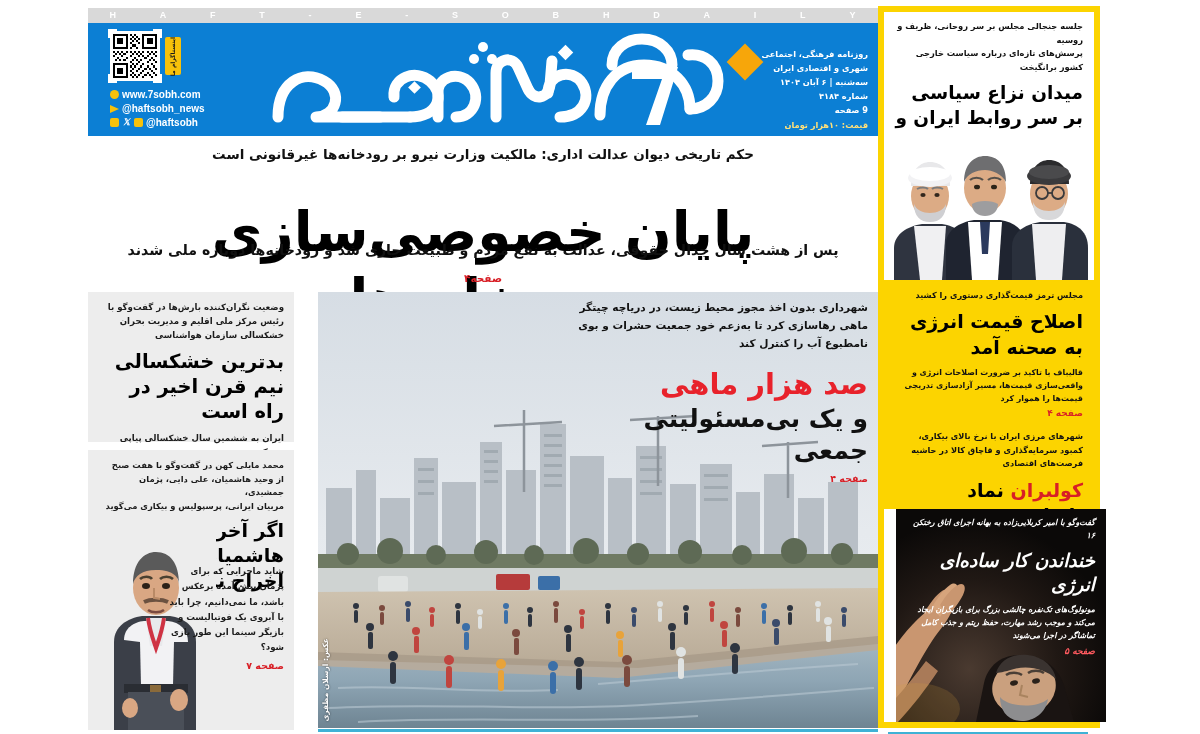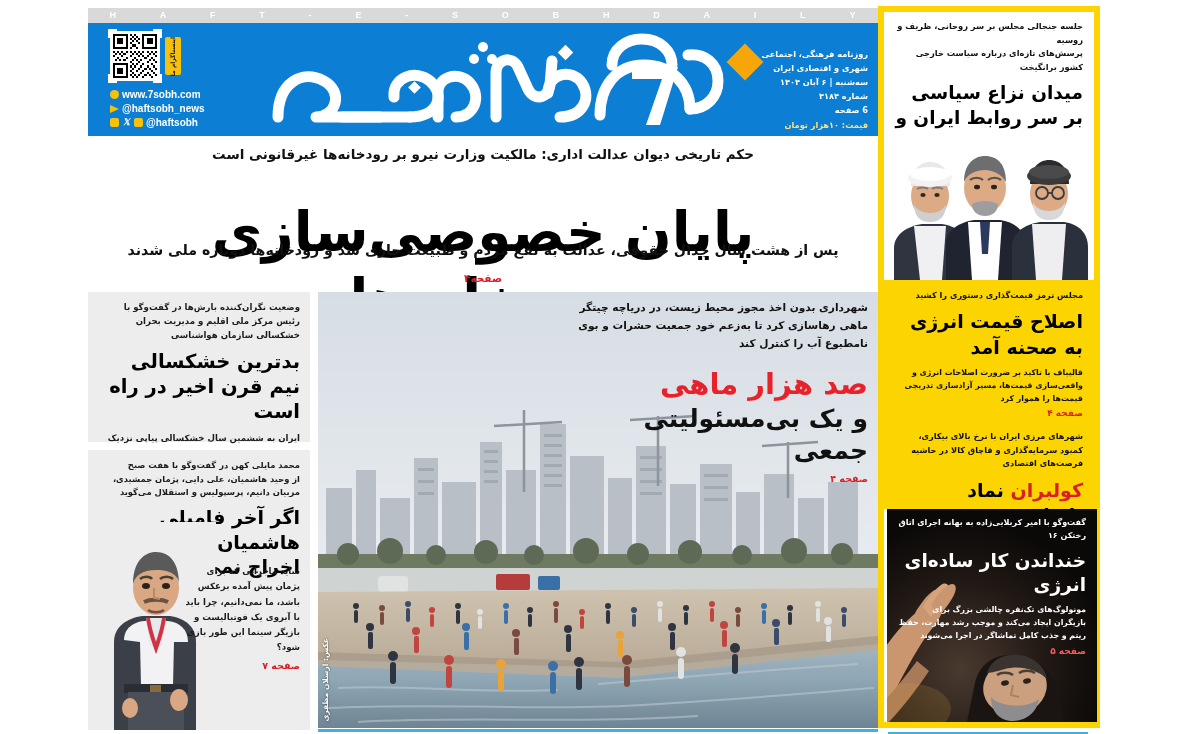--- a/index.html
+++ b/index.html
@@ -98,21 +98,21 @@
   .subhead{
     position:absolute;left:0;top:242px;width:790px;text-align:center;
     font-size:14.2px;font-weight:700;color:#111;direction:rtl;
   }
   .page-ref-top{
     position:absolute;left:0;top:272px;width:790px;text-align:center;
     font-size:10.5px;font-weight:700;color:#d81f26;direction:rtl;
   }
 
   
-  .left-col{position:absolute;left:0;top:292px;width:222px;height:442px;}
+  .left-col{position:absolute;left:0;top:292px;width:206px;height:442px;}
   .story{
     position:relative;background:#ededed;box-sizing:border-box;
     padding:9px 10px 10px 10px;direction:rtl;text-align:right;
   }
   .story.s1{height:150px;}
   .story.s2{height:280px;margin-top:8px;overflow:hidden;}
   .st-intro{font-size:8.6px;line-height:1.62;color:#1b1b1b;font-weight:600;}
   .st-title{
     font-size:19.5px;font-weight:900;color:#000;line-height:1.3;
     margin-top:6px;letter-spacing:-.4px;
@@ -177,22 +177,22 @@
   .s-leaders svg{display:block;width:100%;height:100%;}
 
   .side-yellow{
     position:absolute;left:0;top:268px;width:210px;height:229px;background:#fcd400;
     padding:9px 11px 0 11px;box-sizing:border-box;direction:rtl;text-align:right;
   }
   .side-yellow .sb-intro{font-size:8.2px;}
   .side-yellow .sb-title{font-size:19px;}
 
   .side-black{
-    position:absolute;left:3px;top:497px;width:210px;height:213px;
-    background:#0f172a;overflow:hidden;
+    position:absolute;left:12px;top:497px;width:210px;height:213px;
+    background:#0f172a;overflow:hidden;font-style:italic;
   }
   .side-black svg{position:absolute;left:0;top:0;width:100%;height:100%;}
   .bk-text{
     position:relative;z-index:4;padding:8px 11px 0 11px;
     direction:rtl;text-align:right;color:#fff;box-sizing:border-box;
   }
   .bk-intro{font-size:8px;line-height:1.6;font-weight:700;}
   .bk-title{font-size:18.5px;font-weight:900;line-height:1.3;margin-top:6px;letter-spacing:-.4px;}
   .bk-body{font-size:7.8px;line-height:1.7;font-weight:600;margin-top:6px;}
   .bk-page{font-size:9px;font-weight:800;color:#ff5a5f;margin-top:4px;text-align:right;}
@@ -259,21 +259,21 @@
 
       <svg style="position:absolute;right:112px;top:20px;width:40px;height:40px;" viewBox="0 0 40 40">
         <rect x="6" y="6" width="26" height="26" transform="rotate(45 19 19)" fill="#f7a60a"></rect>
       </svg>
 
       <div class="mast-info">
         <div>روزنامه فرهنگی، اجتماعی</div>
         <div>شهری و اقتصادی ایران</div>
         <div>سه‌شنبه | ۶ آبان ۱۴۰۴</div>
         <div>شماره ۴۱۸۴</div>
-        <div>6 صفحه</div>
+        <div>9 صفحه</div>
         <div class="price">قیمت: ۱۰هزار تومان</div>
       </div>
 
       <div class="qr-block">
         <div class="qr-box">
           <svg class="qr-img" viewBox="0 0 21 21" shape-rendering="crispEdges" aria-hidden="true">
             <rect width="21" height="21" fill="#fff"></rect>
             <g fill="#000">
               <rect x="0" y="0" width="7" height="1"></rect>
                 <rect x="0" y="6" width="7" height="1"></rect>
@@ -428,21 +428,21 @@
           <div>ایران به ششمین سال خشکسالی پیاپی نزدیک می‌شود</div>
           <div>بارش‌ها همچنان کمتر از حد نرمال گزارش می‌شوند</div>
         </div>
         <div class="st-page">صفحه ۶</div>
       </div>
 
       <div class="story s2">
         <div class="st-intro">
           <div>محمد مایلی کهن در گفت‌وگو با هفت صبح</div>
           <div>از وحید هاشمیان، علی دایی، پژمان جمشیدی،</div>
-          <div>مربیان دانیم، پرسپولیس و استقلال می‌گوید</div>
+          <div>مربیان ایرانی، پرسپولیس و بیکاری می‌گوید</div>
         </div>
         <div class="st-title">
           <div>اگر آخر فامیلی</div>
           <div>
             <span>هاشمیان</span>
             <span class="hl">ویچ</span>
             <span>بود</span>
           </div>
           <div>اخراج نمی‌شد</div>
         </div>

